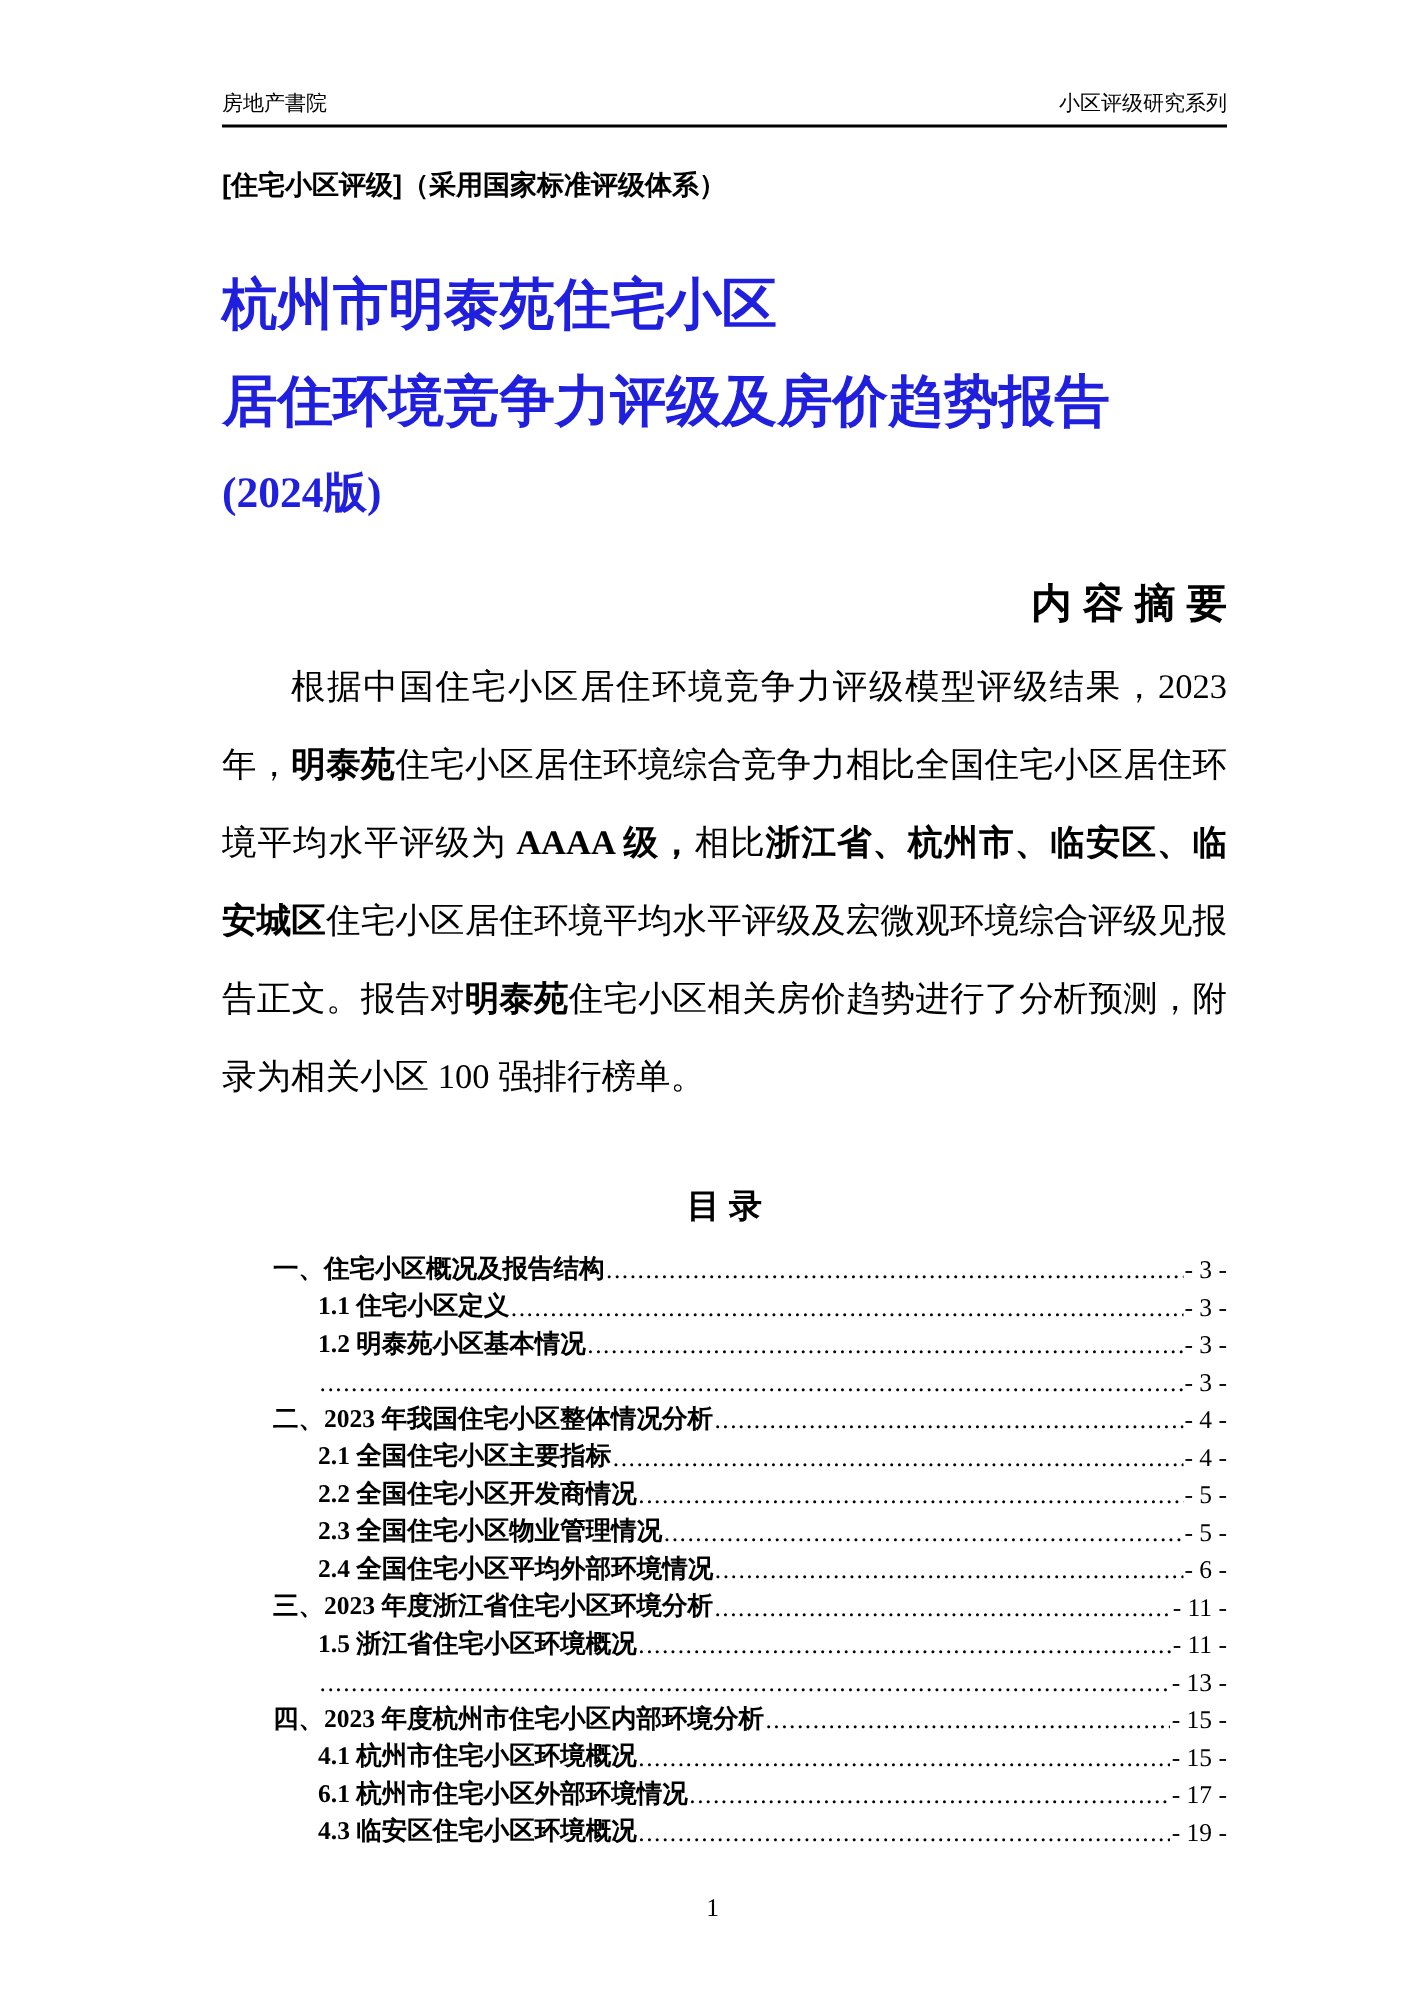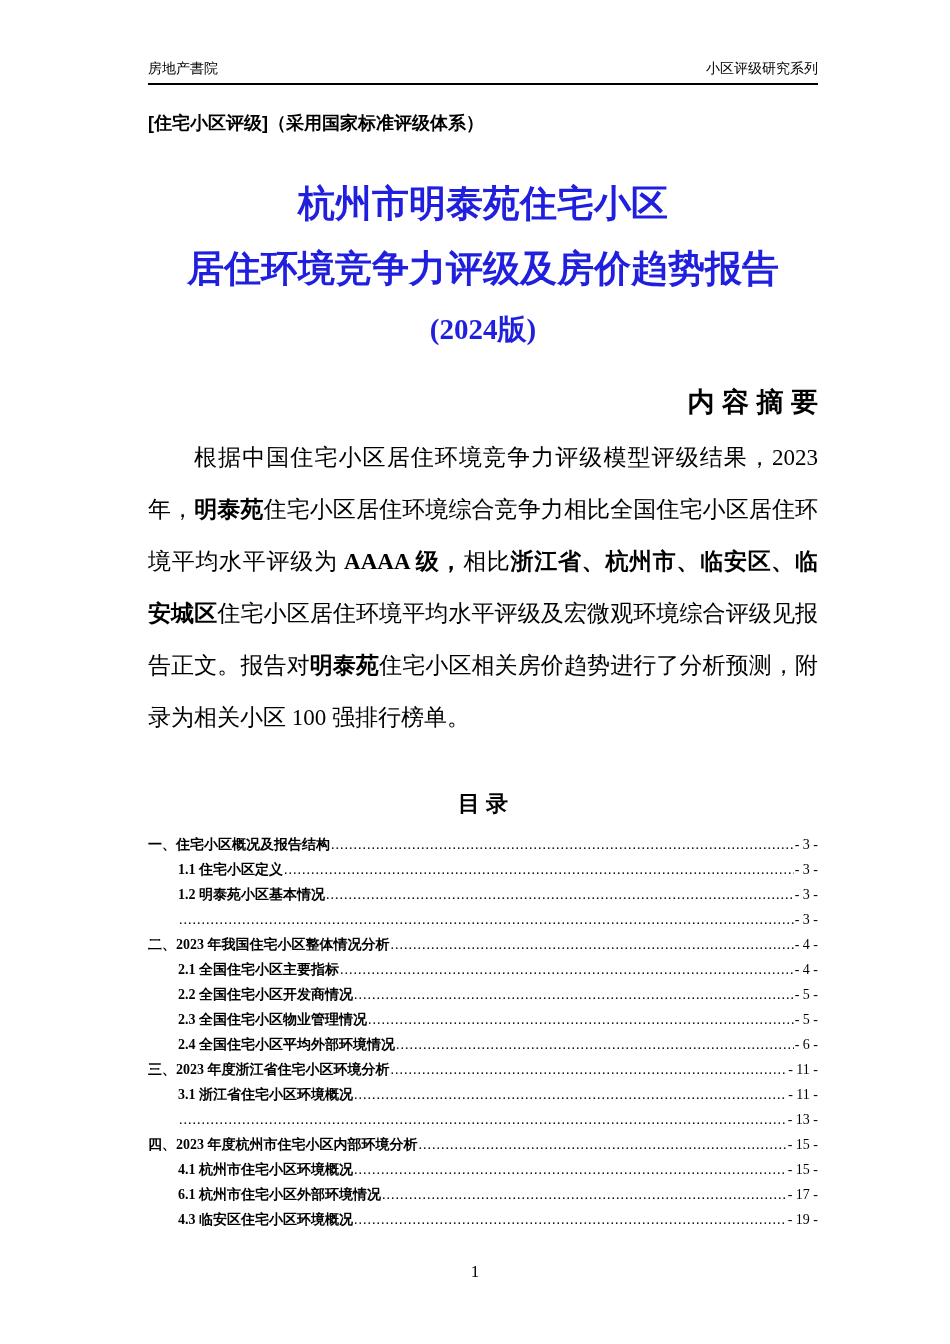--- a/index.html
+++ b/index.html
@@ -26,21 +26,21 @@
     gap: 40px;
   }
   
   .doc-subtitle {
     margin-top: 26px;
     font-family: "Liberation Sans", "DejaVu Sans", sans-serif;
     font-size: 18px;
     font-weight: bold;
   }
   
-  .title-block { text-align: center; }
+  .title-block { text-align: left; }
   .title-line {
     font-weight: bold;
     color: var(--title-color, #1f1fdd);
     font-size: 37px;
     line-height: 42px;
   }
   .title-line-1 { margin-top: 48px; }
   .title-line-2 { margin-top: 23px; }
   .title-version {
     margin-top: 22px;
@@ -71,25 +71,26 @@
     margin-top: 44px;
     text-align: center;
     font-family: "Liberation Sans", "DejaVu Sans", sans-serif;
     font-size: 22px;
     font-weight: bold;
     line-height: 32px;
   }
   .toc-list { margin-top: 12px; }
   .toc-row {
     display: flex;
-    align-items: center;
+    align-items: flex-end;
     height: 25px;
-    font-size: 14px;
+    font-size: 17px;
     font-weight: bold;
     white-space: nowrap;
+    margin-left: 34px;
   }
   .toc-row.level-1 { padding-left: 30px; }
   .toc-label { flex: 0 0 auto; }
   .toc-dots {
     flex: 1 1 auto;
     overflow: hidden;
     margin: 0 1px;
     font-weight: normal;
   }
   .toc-dots::after {
@@ -175,21 +176,21 @@
     <span class="toc-label">2.4 全国住宅小区平均外部环境情况</span>
     <span class="toc-dots"></span>
     <span class="toc-page">- 6 -</span>
   </div>
       <div class="toc-row">
     <span class="toc-label">三、2023 年度浙江省住宅小区环境分析</span>
     <span class="toc-dots"></span>
     <span class="toc-page">- 11 -</span>
   </div>
       <div class="toc-row level-1">
-    <span class="toc-label">3.1 浙江省住宅小区环境概况</span>
+    <span class="toc-label">1.5 浙江省住宅小区环境概况</span>
     <span class="toc-dots"></span>
     <span class="toc-page">- 11 -</span>
   </div>
       <div class="toc-row level-1">
     <span class="toc-dots"></span>
     <span class="toc-page">- 13 -</span>
   </div>
       <div class="toc-row">
     <span class="toc-label">四、2023 年度杭州市住宅小区内部环境分析</span>
     <span class="toc-dots"></span>

